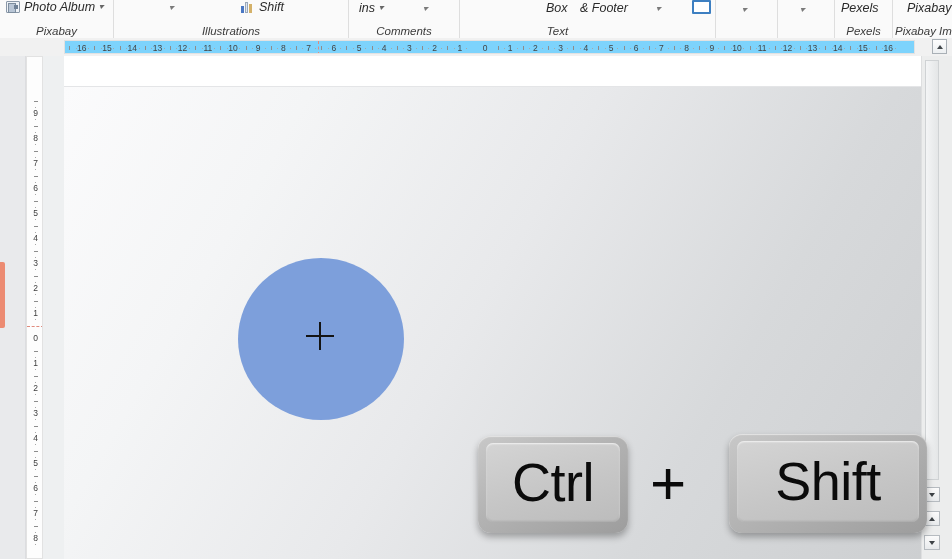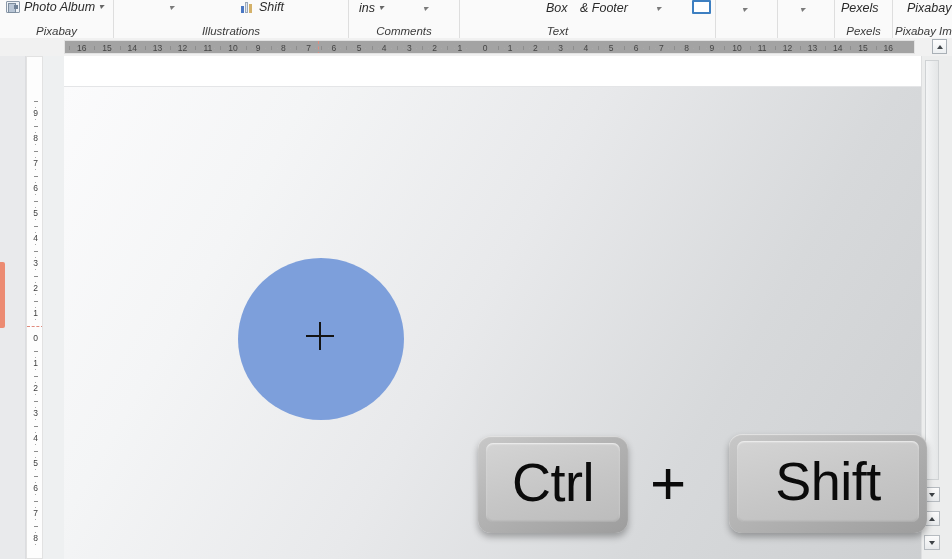--- a/index.html
+++ b/index.html
@@ -65,21 +65,21 @@
     border-radius: 1px;
   }
 
   
   .hruler {
     position: absolute; left: 0; top: 38px; width: 952px; height: 18px;
     background: #f1f1f1;
   }
   .hruler-track {
     position: absolute; left: 64px; top: 2px; width: 851px; height: 14px;
-    background: #a3a3a3;
+    background: #7dd3fc;
     border: 1px solid #e2e2e2;
     overflow: hidden;
   }
   .hr-mark {
     position: absolute; top: 0; height: 14px;
     font-size: 8.5px; color: #444; line-height: 14px;
     transform: translateX(-50%);
     white-space: nowrap;
   }
   .hr-tick {

